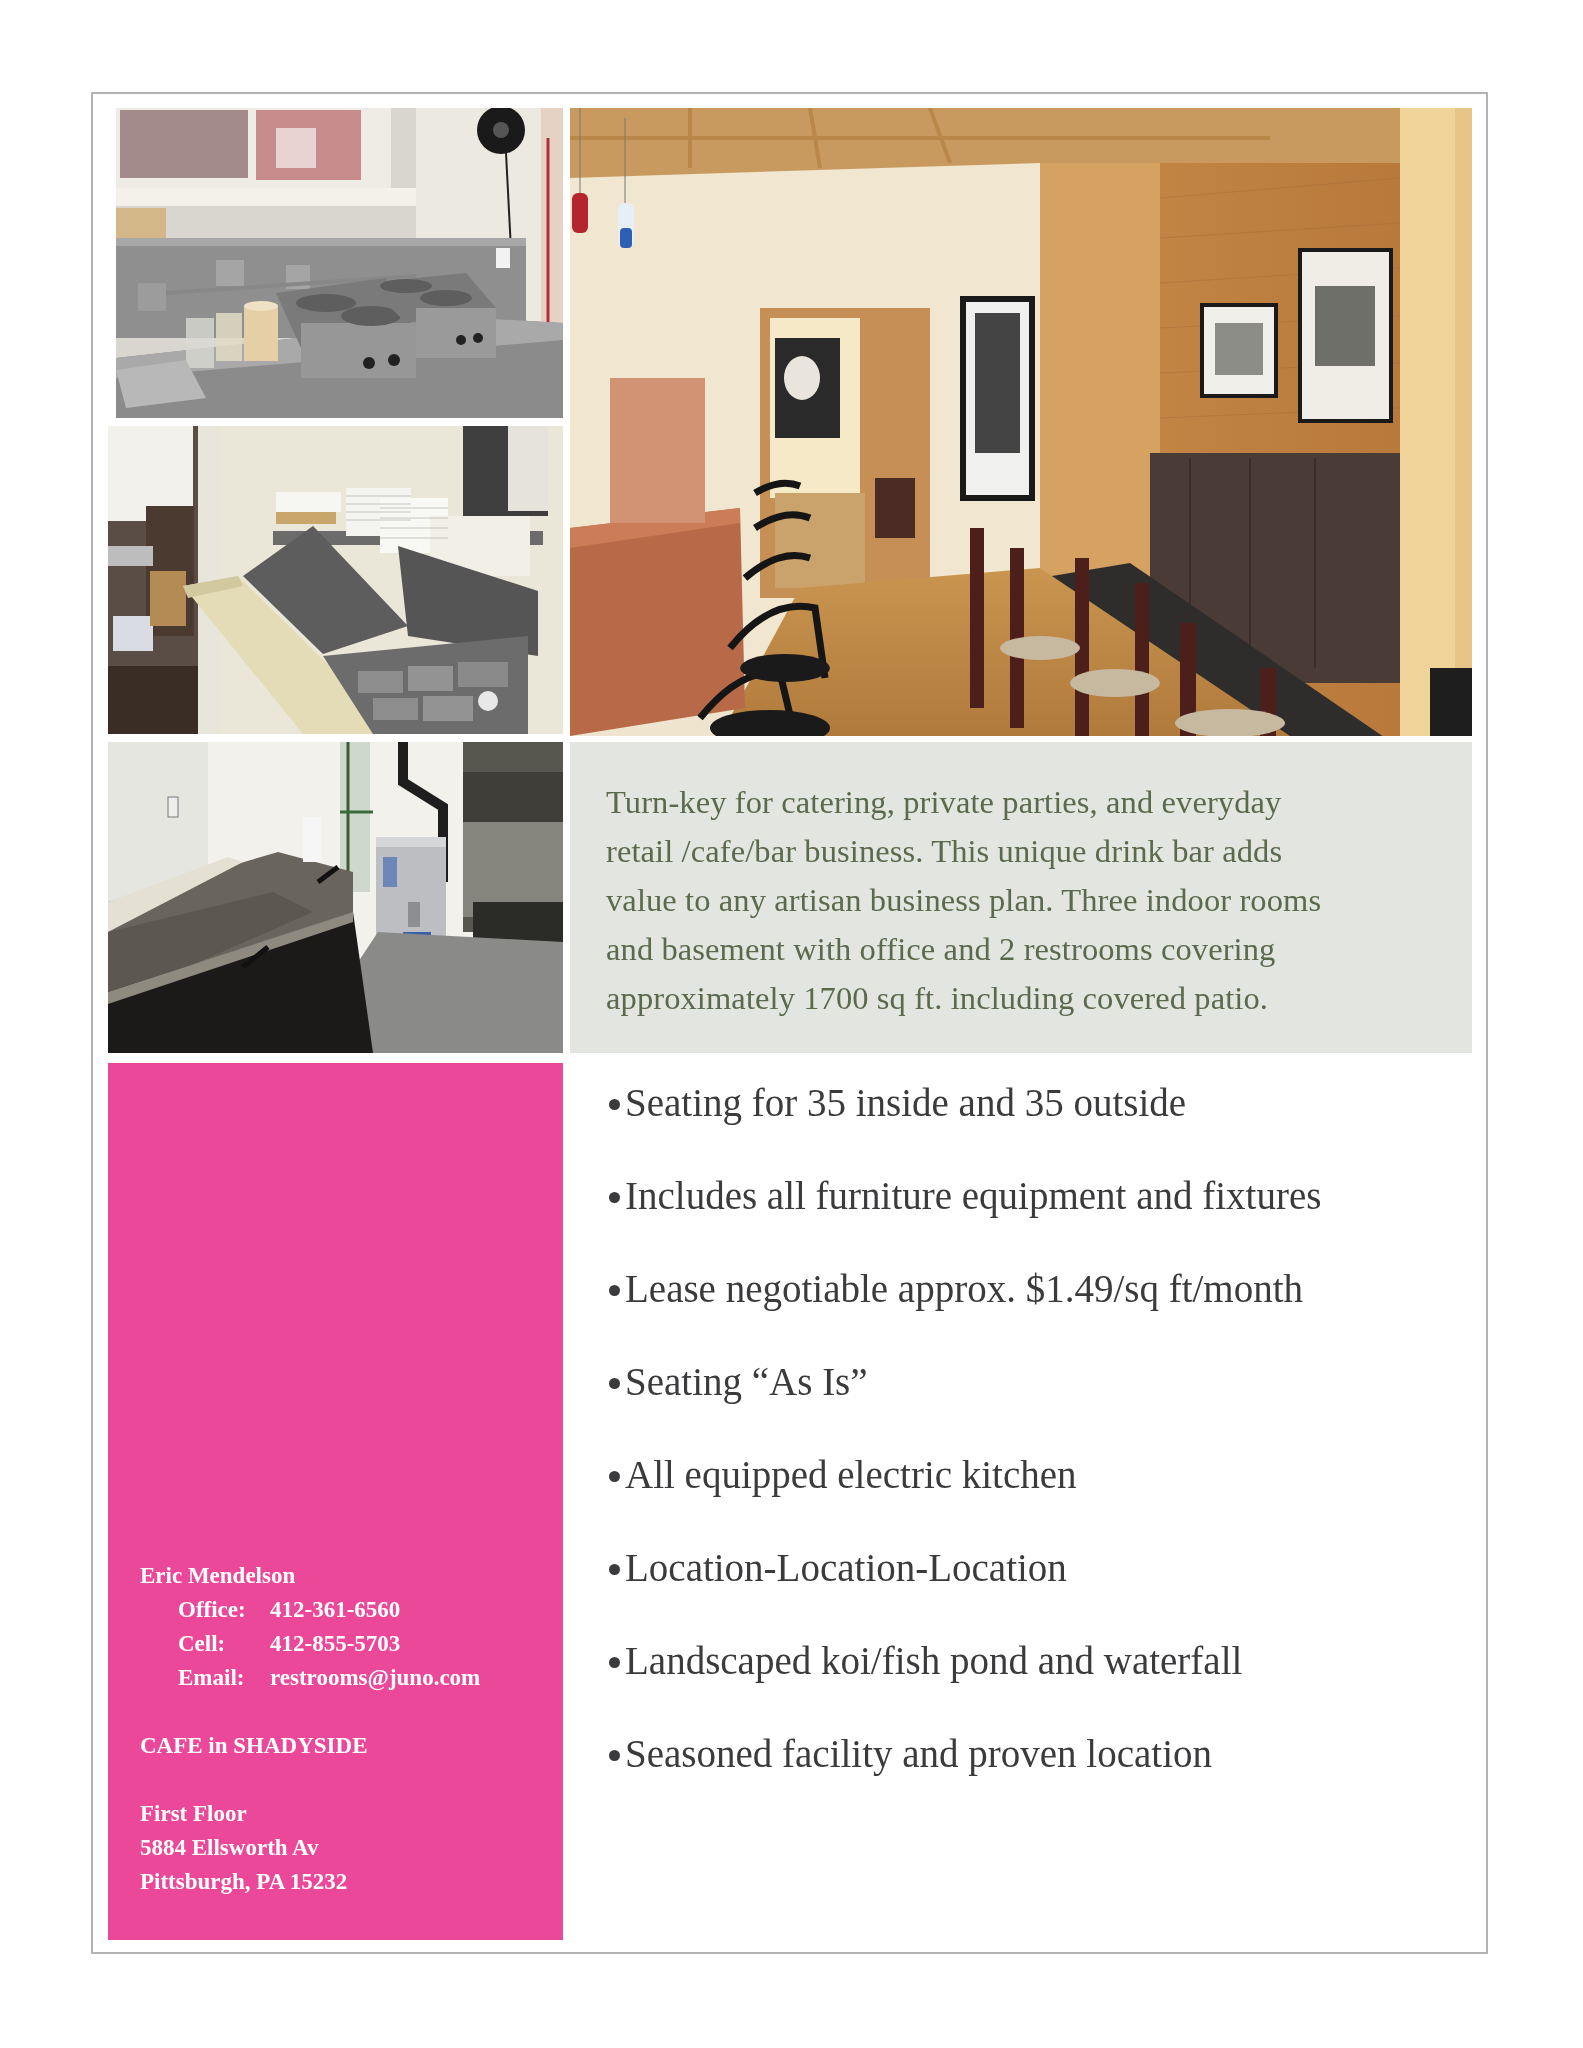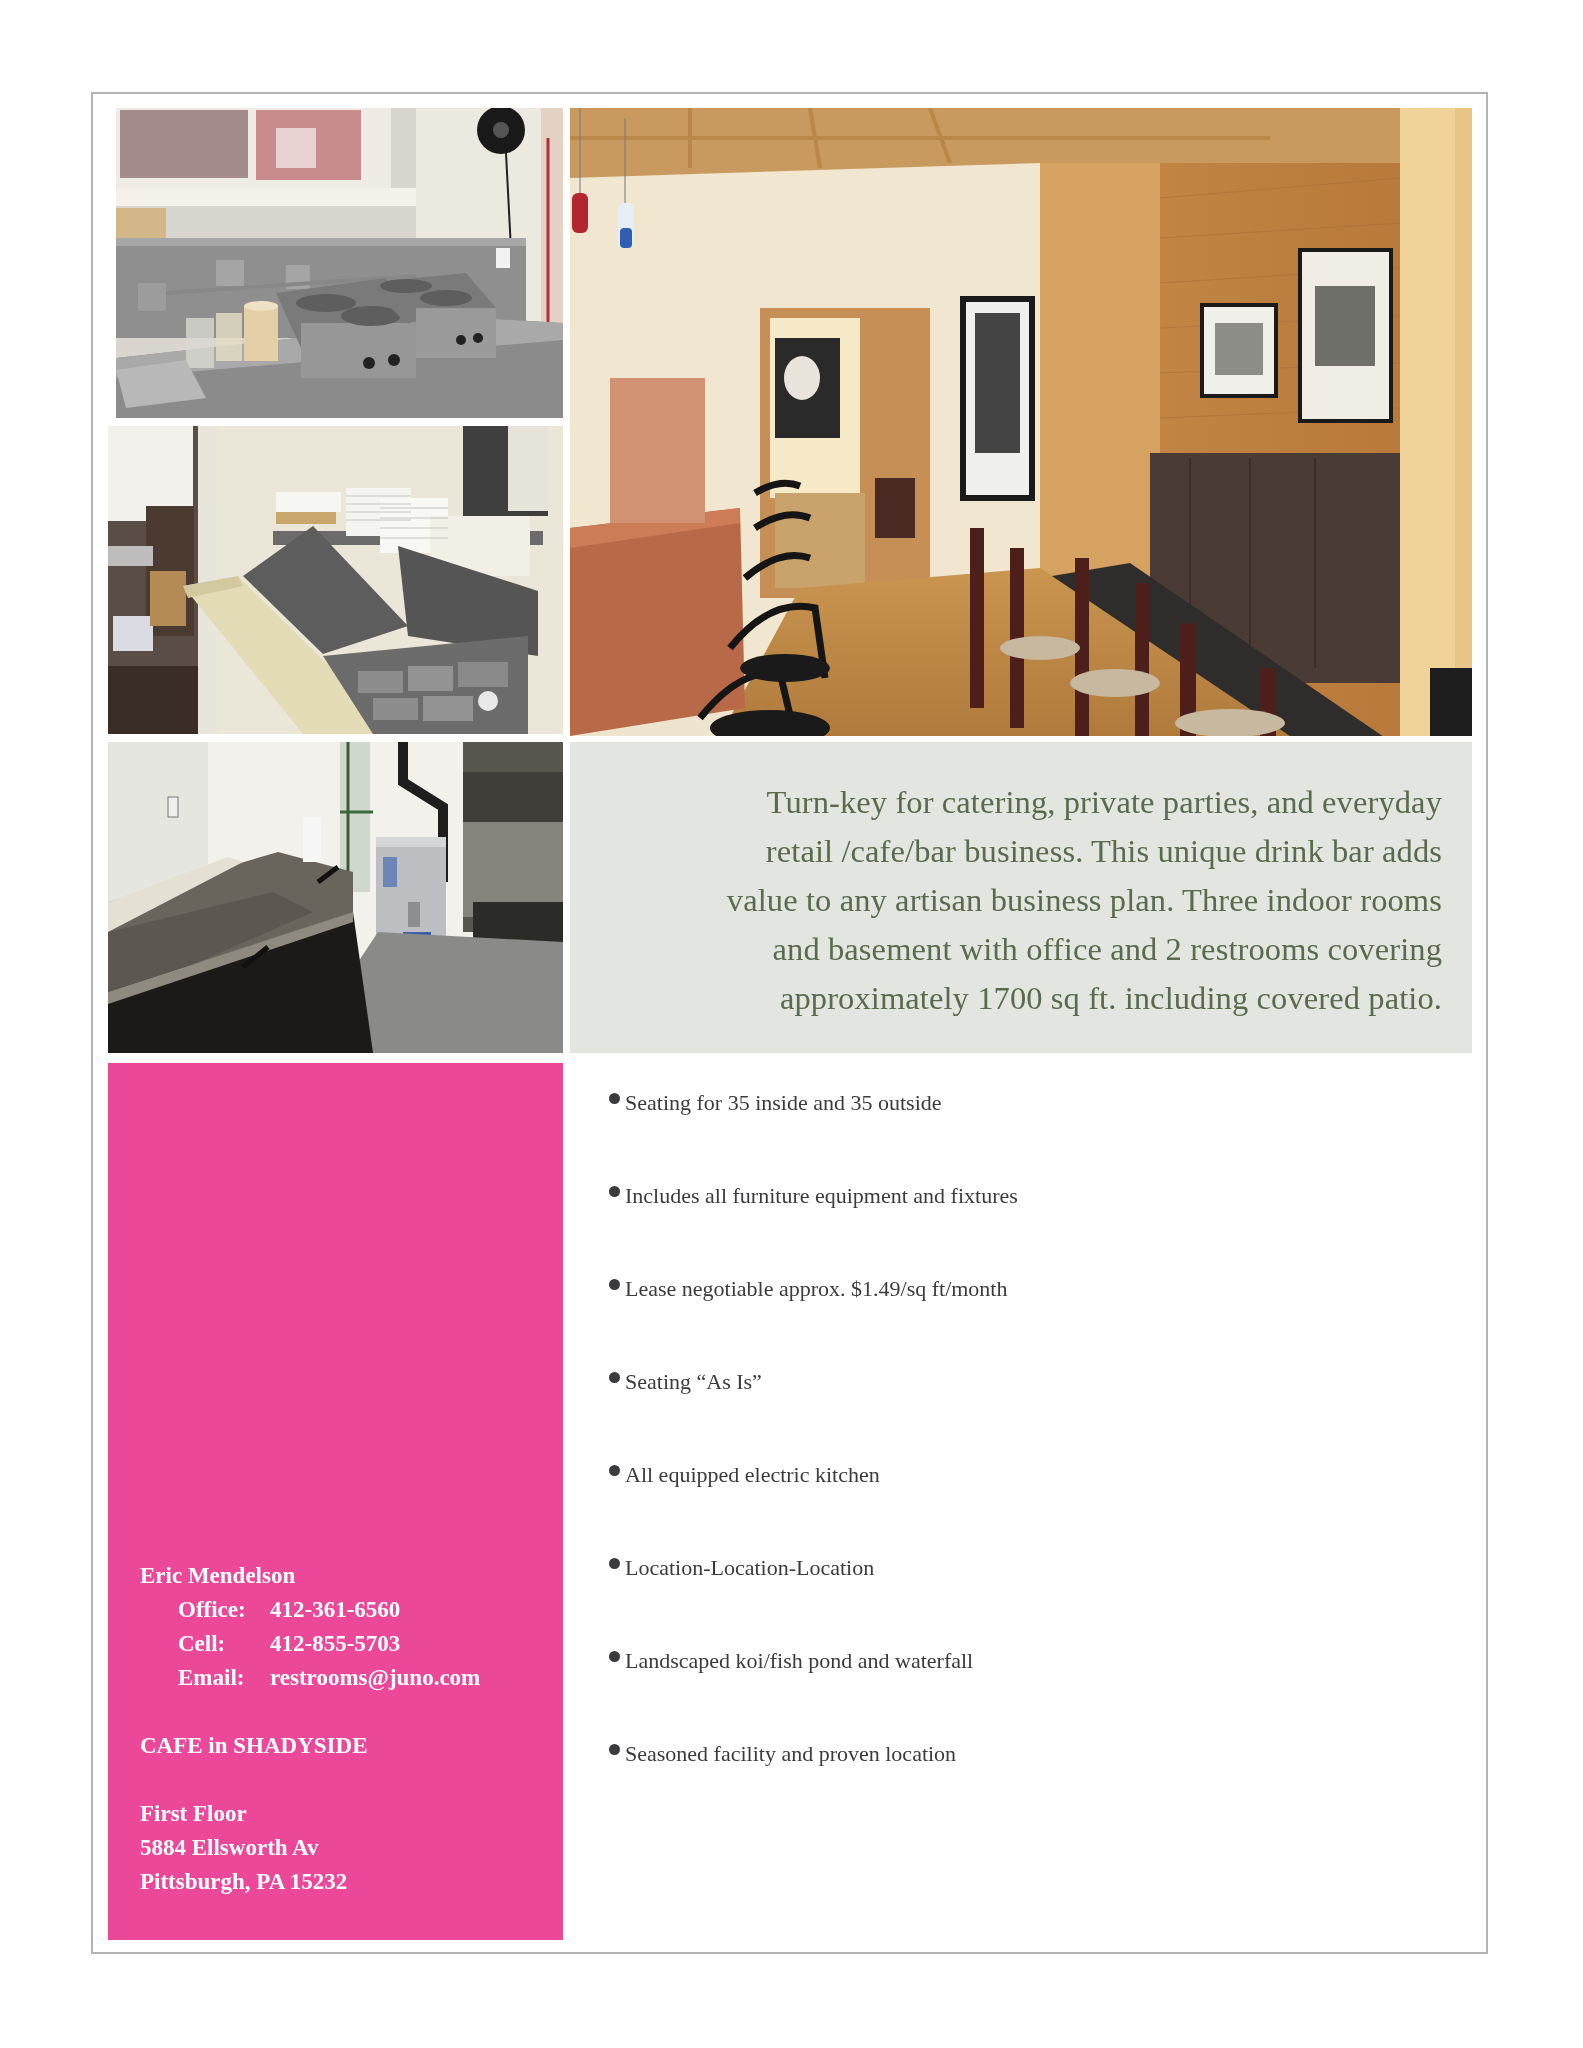--- a/index.html
+++ b/index.html
@@ -37,21 +37,20 @@
     background: #e3e5e0;
     box-sizing: border-box;
     padding: 36px 30px 0 36px;
   }
   .desc-text {
     margin: 0;
     color: #5a6a4c;
     font-size: 32.5px;
     line-height: 49px;
     letter-spacing: 0.1px;
-    text-align: right;
   }
 
   .contact-box {
     position: absolute;
     left: 108px; top: 1063px;
     width: 455px; height: 877px;
     background: #ec4899;
     color: #fff;
     box-sizing: border-box;
   }
@@ -65,21 +64,21 @@
   .contact-row { white-space: nowrap; }
   .contact-row .lbl { display: inline-block; width: 92px; margin-left: 38px; }
   .gap { height: 34px; }
 
   .bullets {
     position: absolute;
     left: 609px; top: 1080px;
     margin: 0; padding: 0;
     list-style: none;
     color: #3b3b3d;
-    font-size: 22px;
+    font-size: 39px;
   }
   .bullets li {
     height: 93px;
     line-height: 46px;
     white-space: nowrap;
   }
   .bullet-dot {
     display: inline-block;
     width: 11px; height: 11px;
     border-radius: 50%;

